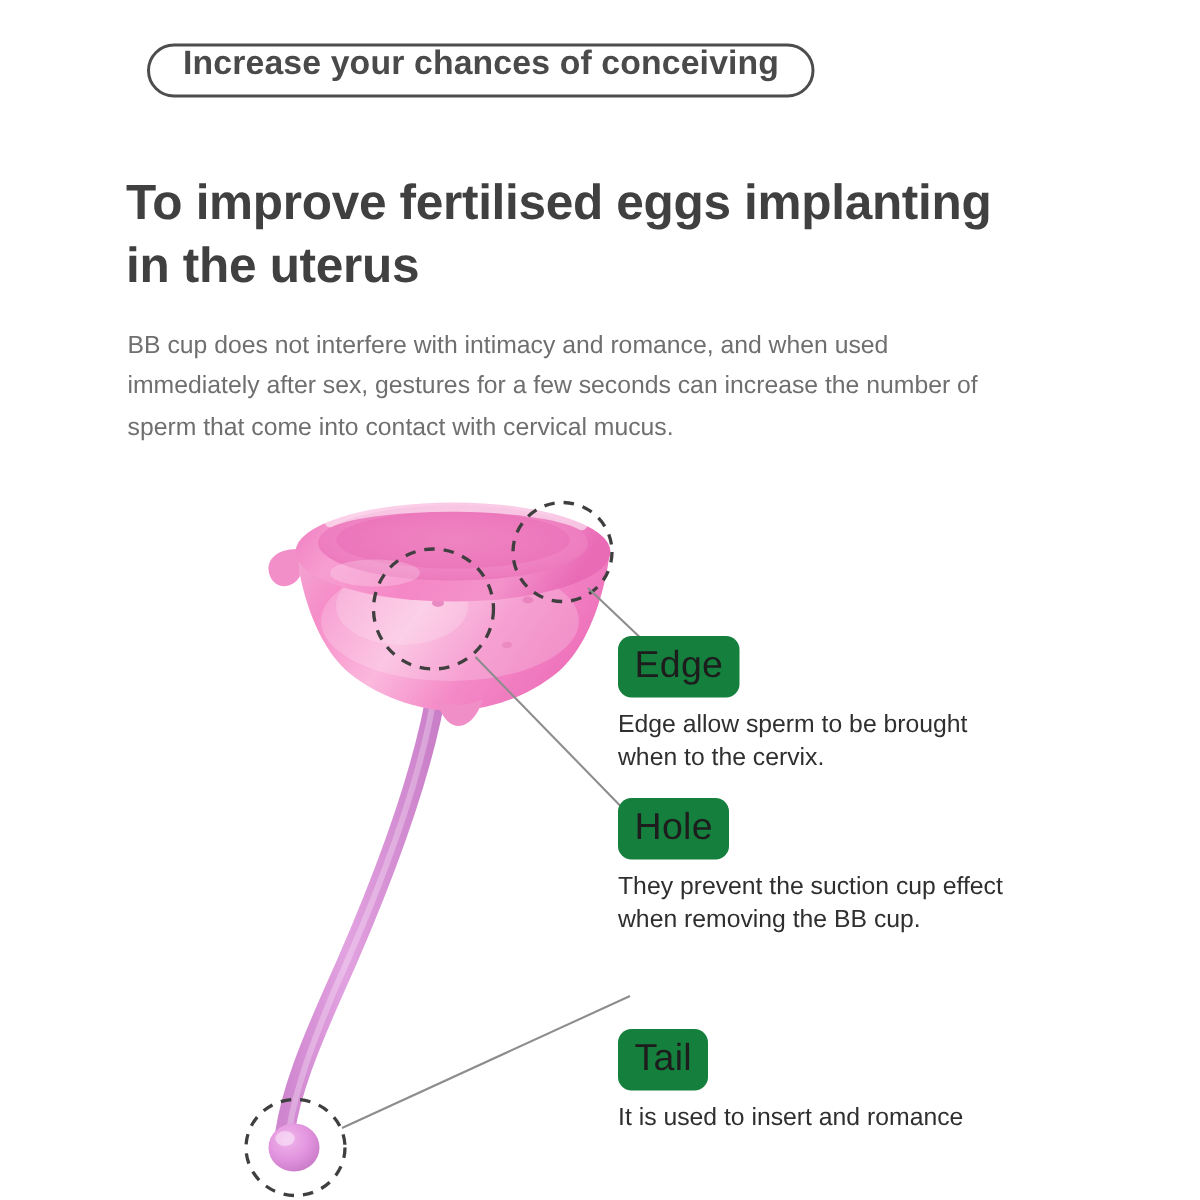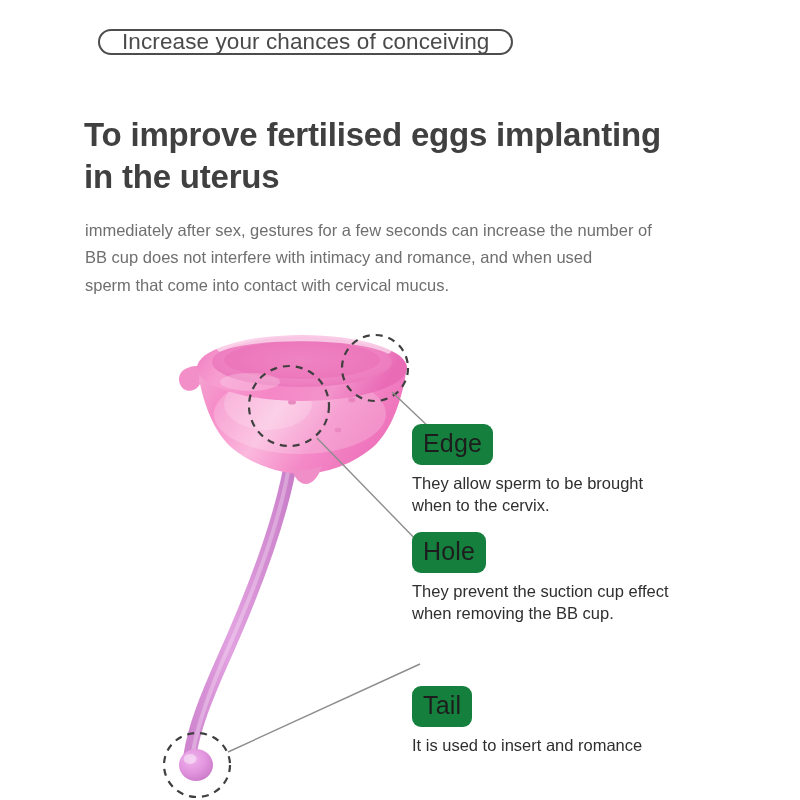--- a/index.html
+++ b/index.html
@@ -20,27 +20,28 @@
     width: 800px;
     height: 800px;
     background: #ffffff;
   }
 
   
   .badge {
     position: absolute;
     left: 98px;
     top: 29px;
-    height: 26px;
+    height: 36px;
     display: flex;
-    align-items: center;
+    align-items: flex-start;
     padding: 0 22px;
     border: 2px solid #4d4d4d;
     border-radius: 22px;
     box-sizing: border-box;
+    font-weight: bold;
   }
   .badge-text {
     font-size: 22.5px;
     line-height: 1;
     color: #4a4a4a;
     letter-spacing: 0.1px;
     white-space: nowrap;
   }
 
   
@@ -114,22 +115,22 @@
   <div class="badge">
     <span class="badge-text">Increase your chances of conceiving</span>
   </div>
 
   <h1 class="headline">
     <span class="l1">To improve fertilised eggs implanting</span>
     <span class="l2">in the uterus</span>
   </h1>
 
   <p class="body-copy">
+    <span>BB cup does not interfere with intimacy and romance, and when used</span>
     <span>immediately after sex, gestures for a few seconds can increase the number of</span>
-    <span>BB cup does not interfere with intimacy and romance, and when used</span>
     <span>sperm that come into contact with cervical mucus.</span>
   </p>
 
   <svg class="illus" viewBox="0 0 800 800">
     <defs>
 
       <linearGradient id="gBody" x1="0" y1="0" x2="1" y2="0.35">
         <stop offset="0%" stop-color="#f3a5d2"></stop>
         <stop offset="18%" stop-color="#f68dc9"></stop>
         <stop offset="46%" stop-color="#fbb8dd"></stop>
@@ -208,21 +209,21 @@
     <ellipse cx="197" cy="765" rx="33" ry="32" fill="none" stroke="#3f3f3f" stroke-width="2.2" stroke-dasharray="7 6"></ellipse>
 
     <line x1="392" y1="392" x2="432" y2="430" stroke="#8d8d8d" stroke-width="1.4"></line>
     <line x1="317" y1="438" x2="424" y2="548" stroke="#8d8d8d" stroke-width="1.4"></line>
     <line x1="228" y1="752" x2="420" y2="664" stroke="#8d8d8d" stroke-width="1.4"></line>
   </svg>
 
   <div class="callout" id="callout-edge">
     <div class="callout-tag">Edge</div>
     <div class="callout-desc">
-      <span>They allow sperm to be brought</span>
+      <span>Edge allow sperm to be brought</span>
       <span>when to the cervix.</span>
     </div>
   </div>
 
   <div class="callout" id="callout-hole">
     <div class="callout-tag">Hole</div>
     <div class="callout-desc">
       <span>They prevent the suction cup effect</span>
       <span>when removing the BB cup.</span>
     </div>

